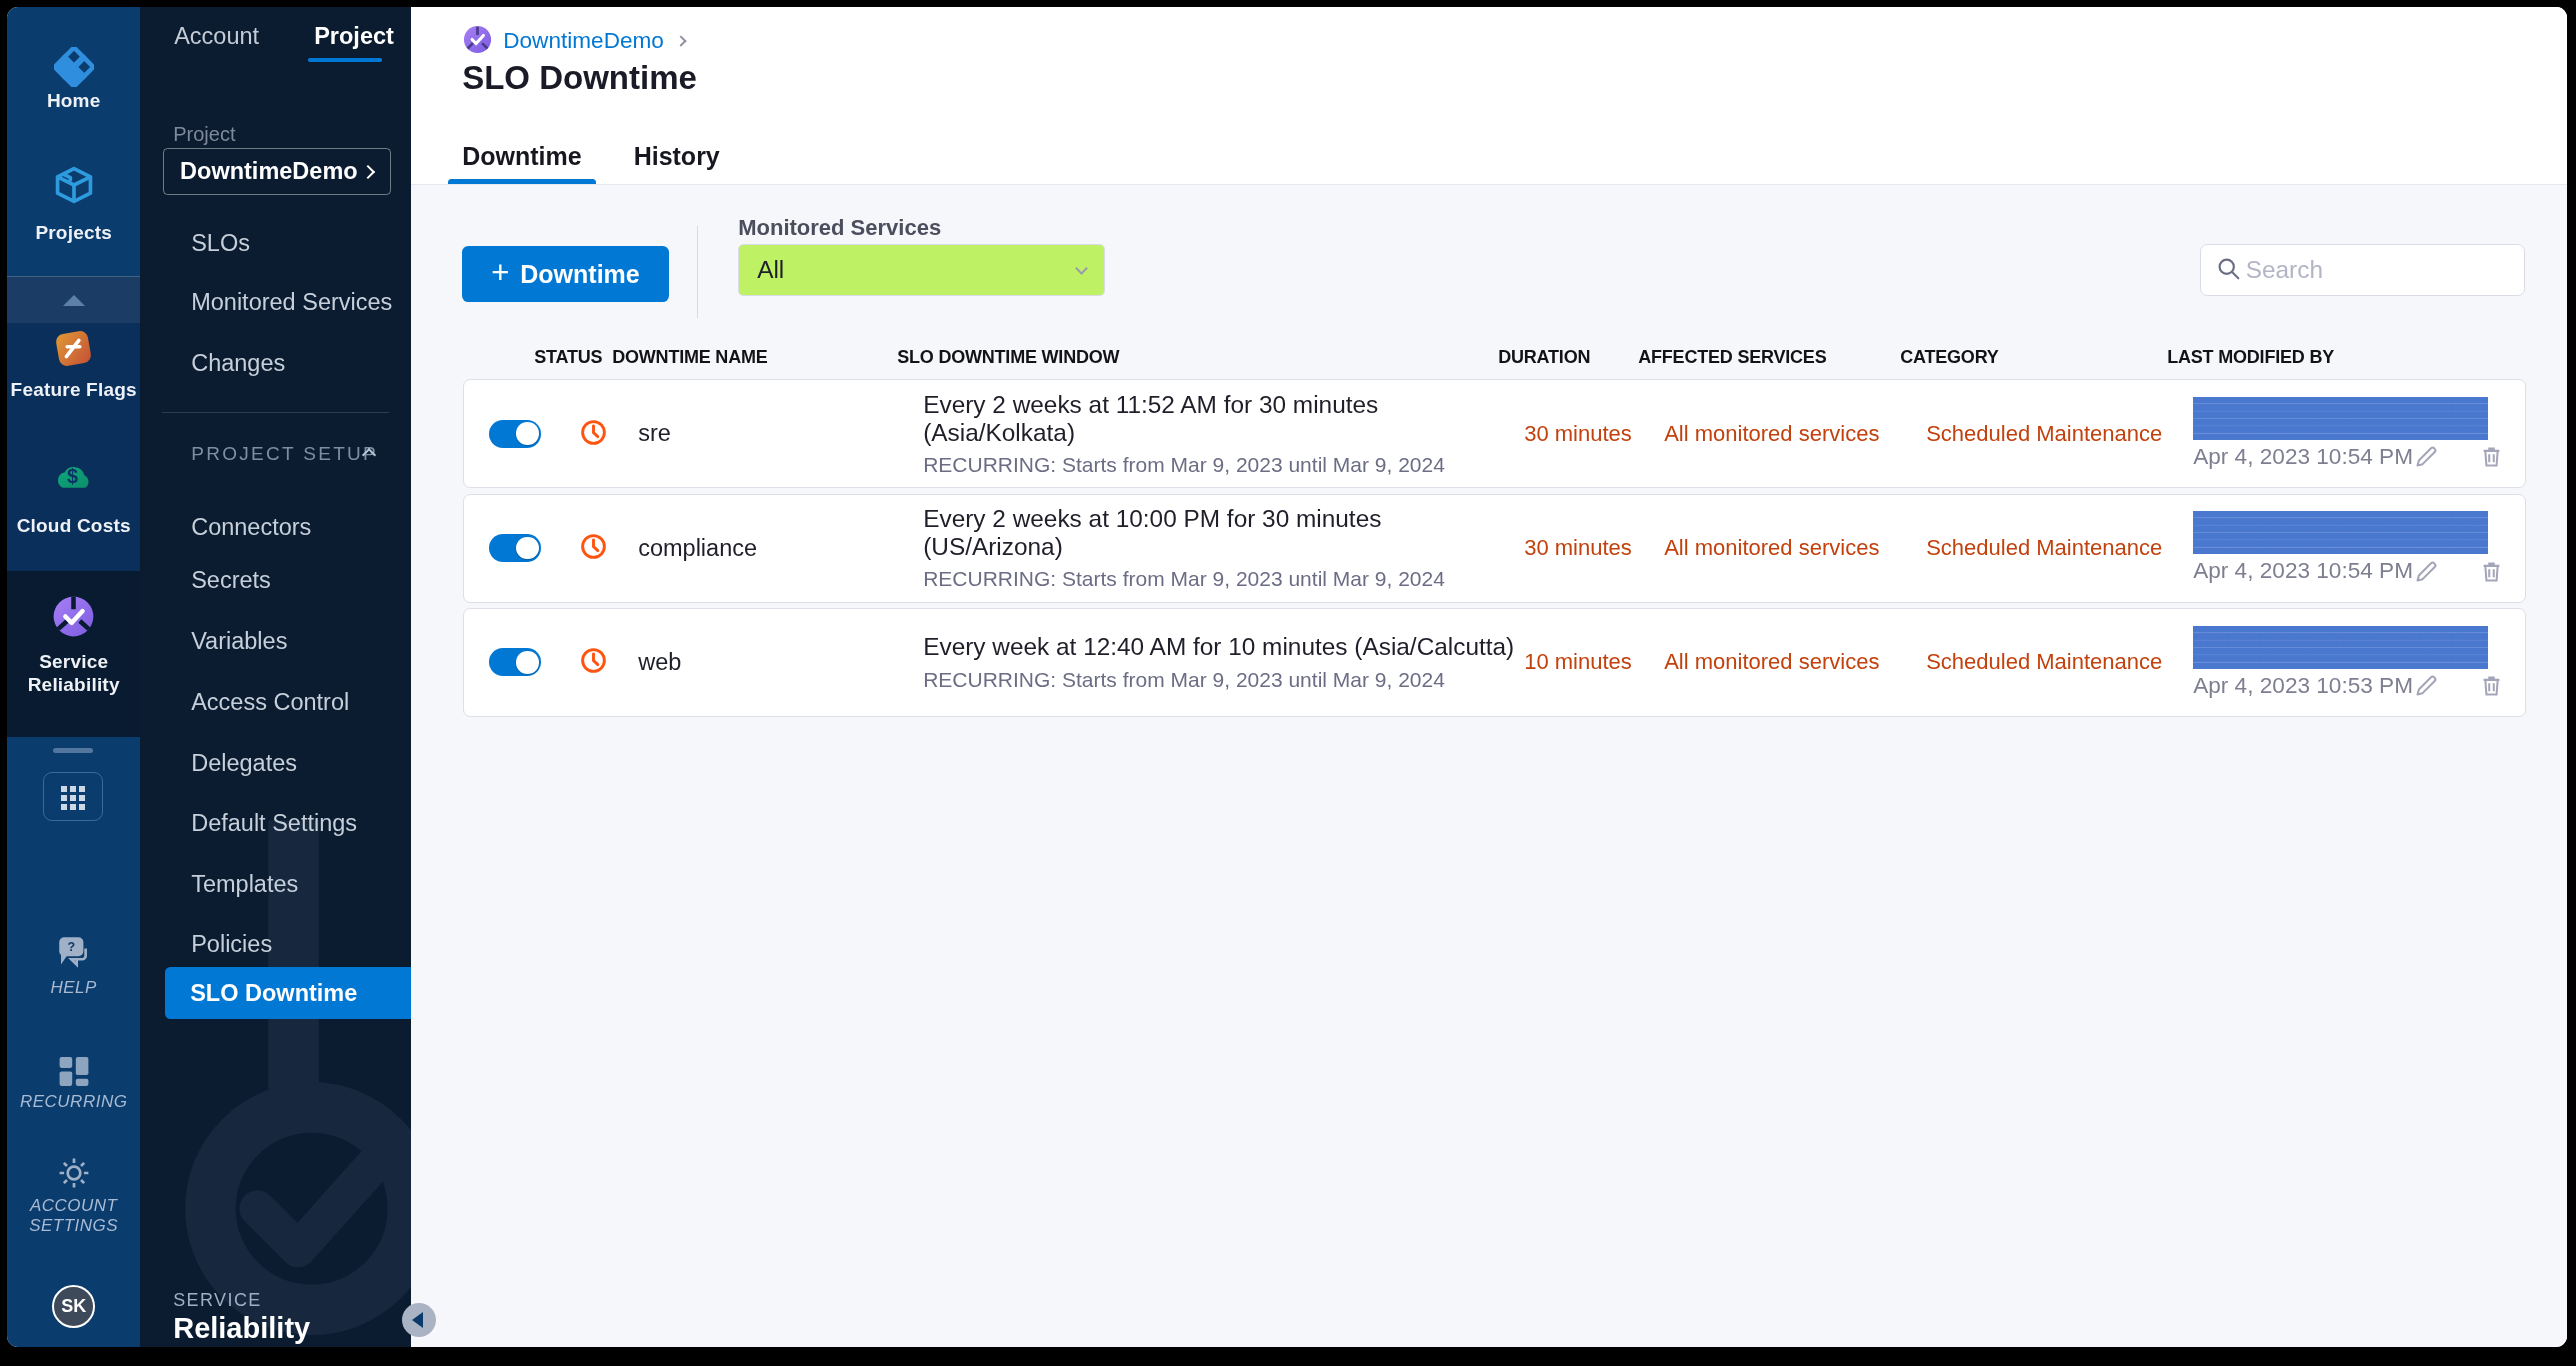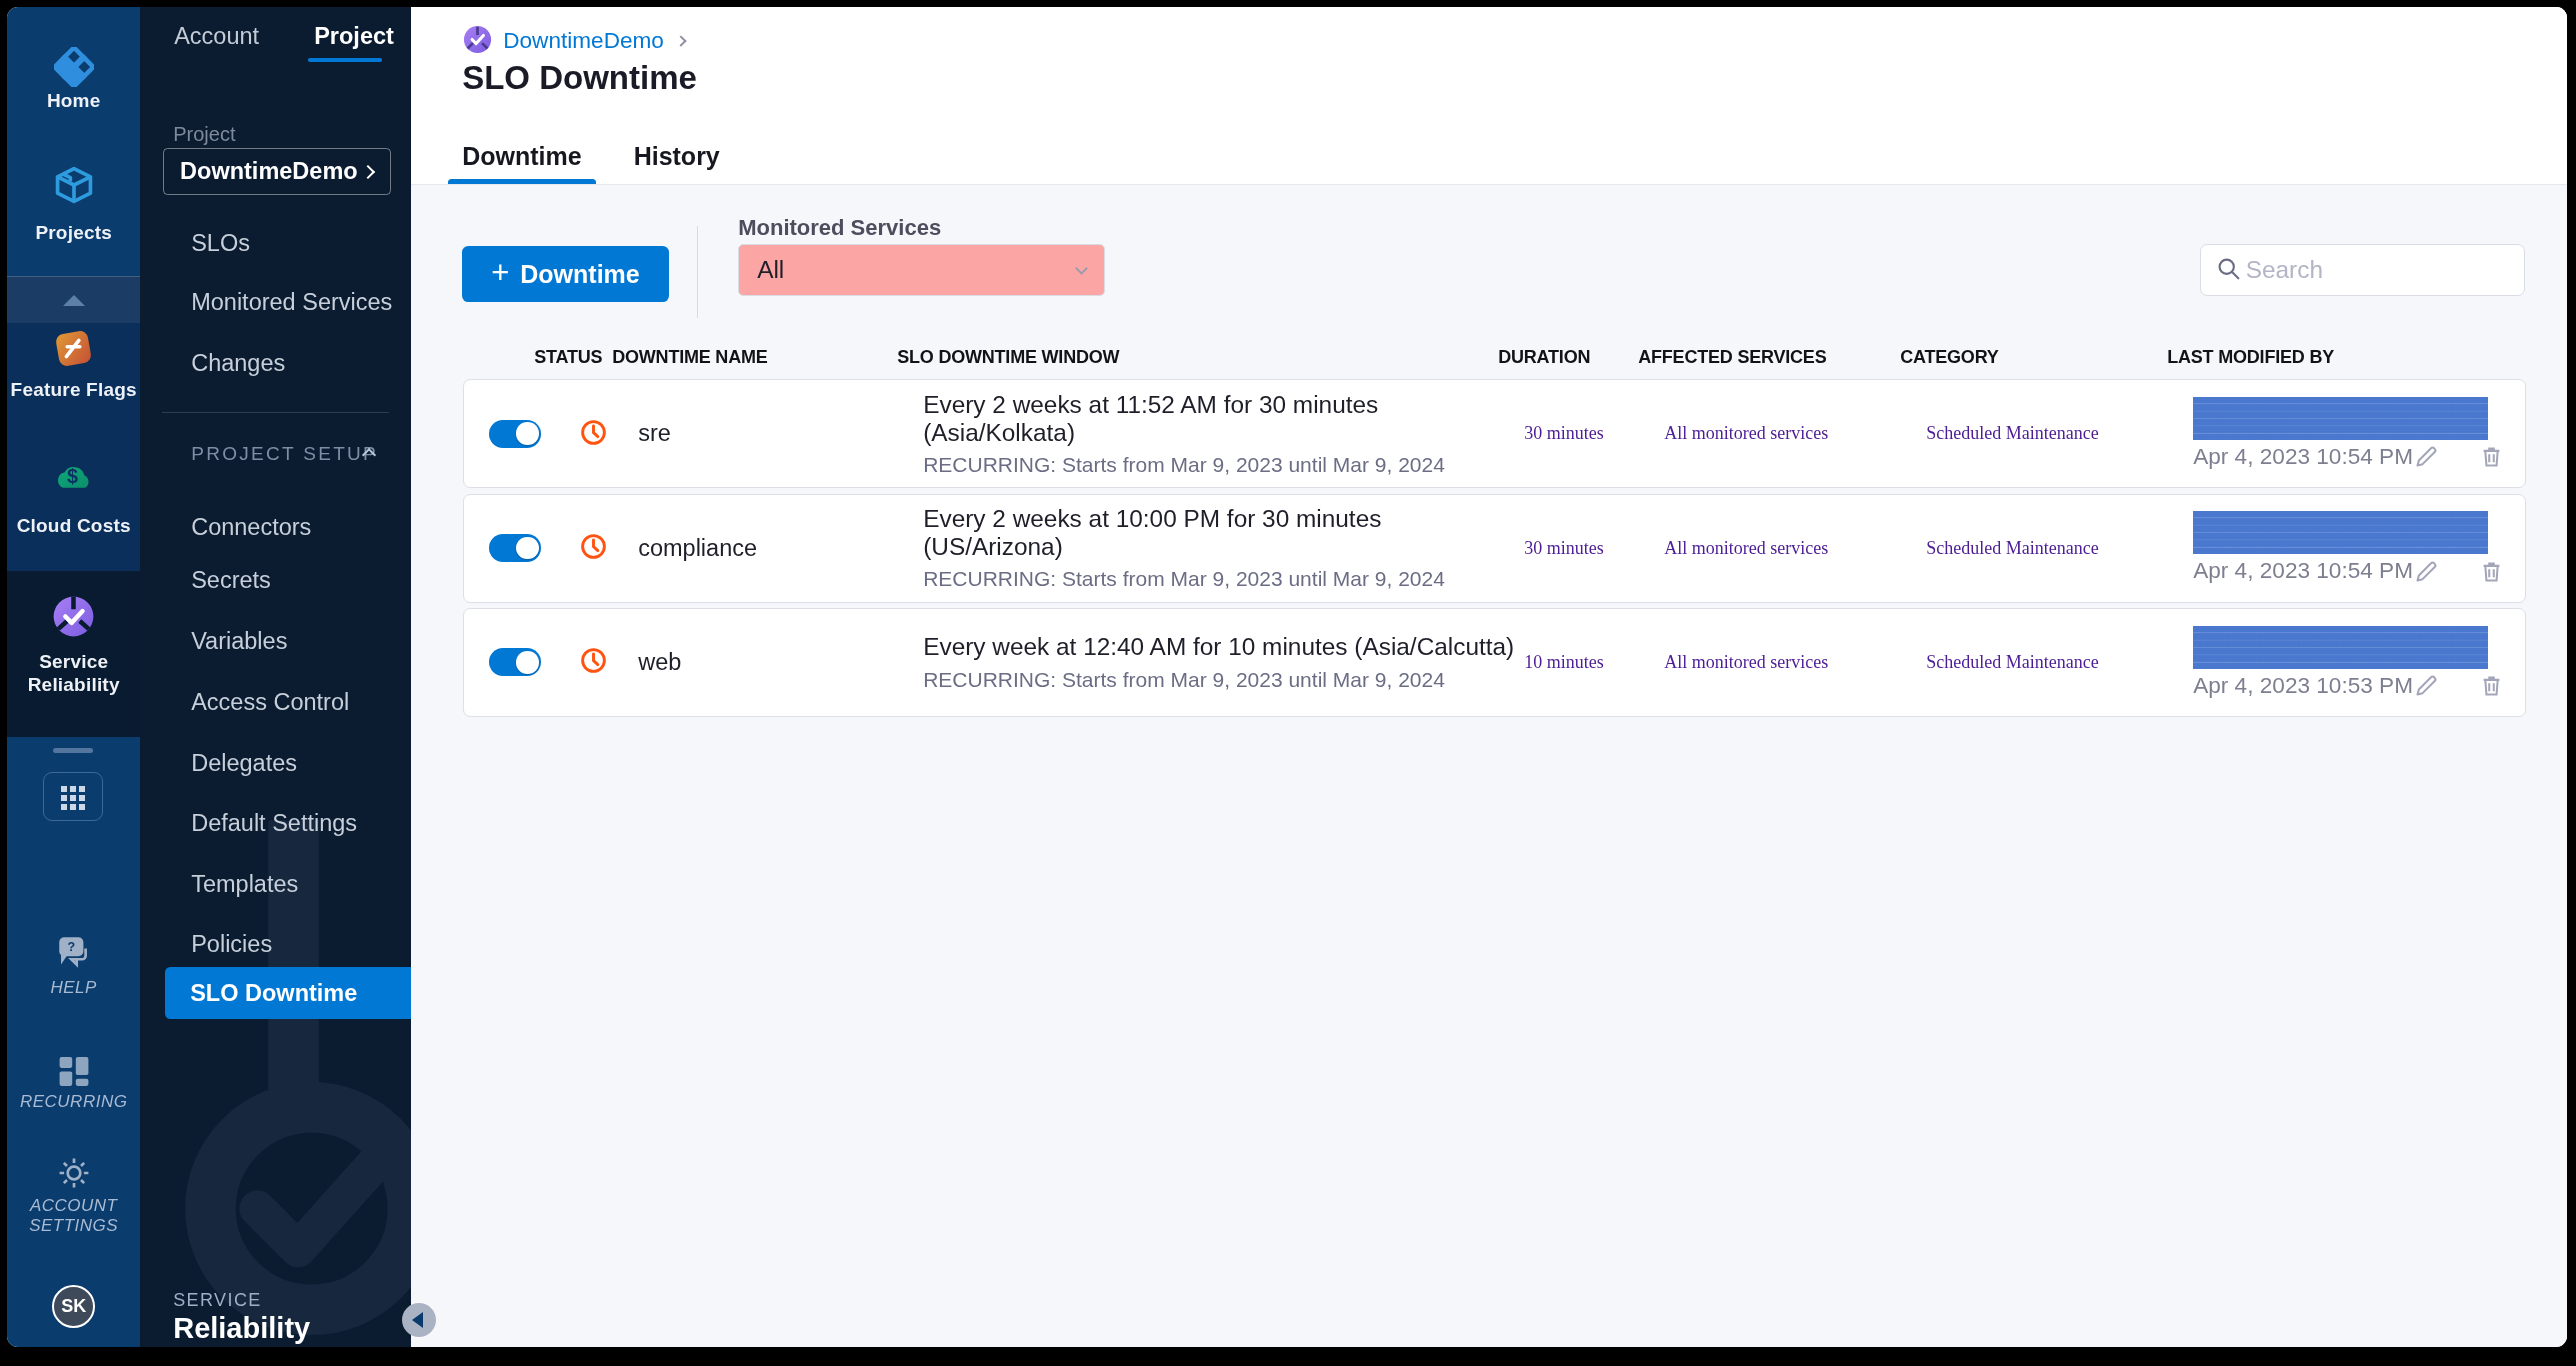--- a/index.html
+++ b/index.html
@@ -58,39 +58,39 @@
   .crumb-chev { color:#8f91a3; margin-left:1.8px; }
   .page-title { position:absolute; left:51px; top:52px; font-size:33px; font-weight:700; color:#1b1b28; }
   .tabs { position:absolute; left:51px; bottom:0; display:flex; gap:52px; height:56px; }
   .tab { position:relative; display:flex; align-items:center; font-size:25px; font-weight:700; color:#17171f; cursor:pointer; }
   .tab .tab-underline { position:absolute; left:-14.5px; right:-14.5px; bottom:0; height:5.4px; border-radius:3.6px 3.6px 0 0; background:#0278d5; }
 
   .btn-primary { position:absolute; left:51px; top:239px; height:56px; background:#0278d5; border:none; border-radius:6.3px; color:#fff; font-size:25px; font-weight:700; padding:0 29px; display:flex; align-items:center; gap:11px; cursor:pointer; font-family:inherit; }
   .btn-plus { font-size:31px; font-weight:400; line-height:1; margin-top:-2.7px; }
   .vdiv { position:absolute; left:286px; top:219px; width:0.9px; height:92px; background:#d8dae3; }
   .ms-label { position:absolute; left:327px; top:208px; font-size:22px; font-weight:700; color:#4c4e5e; }
-  .ms-select { position:absolute; left:327px; top:237px; width:367px; height:52px; background:#fca5a5; border:0.9px solid #d9dbe5; border-radius:5.4px; display:flex; align-items:center; padding:0 18px; cursor:pointer; }
+  .ms-select { position:absolute; left:327px; top:237px; width:367px; height:52px; background:#bef264; border:0.9px solid #d9dbe5; border-radius:5.4px; display:flex; align-items:center; padding:0 18px; cursor:pointer; }
   .ms-select .sel-text { flex:1; font-size:24.4px; color:#1f1f2a; }
   .ms-select .chev { color:#9a9cab; width:9px; height:9px; border-width:2.3px; margin-top:-3.6px; }
   .searchbox { position:absolute; left:1789px; top:237px; width:325px; height:52px; background:#fff; border:0.9px solid #d9dbe5; border-radius:7.2px; display:flex; align-items:center; padding:0 14.5px; gap:5px; }
   .searchbox input { border:none; outline:none; flex:1; font-size:24.4px; color:#33343f; font-family:inherit; background:transparent; }
   .searchbox input::placeholder { color:#b3b4c5; }
 
   .thead { position:absolute; left:52px; top:331px; width:2063px; display:grid; grid-template-columns:149px 285px 601px 140px 262px 267px 1fr; align-items:center; height:38px; }
   .th { font-size:18px; font-weight:700; color:#121217; letter-spacing:-0.2px; }
   .th:first-child { padding-left:71px; }
 
   .rows { position:absolute; left:52px; top:372px; width:2063px; }
   .row-card { height:109px; margin-bottom:5.4px; background:#fff; border:0.9px solid #dcdee8; border-radius:7.2px; display:grid; grid-template-columns:90px 59px 285px 601px 140px 262px 267px 1fr; align-items:center; padding-left:25px; padding-right:16.3px; }
   .toggle { width:52px; height:28px; border-radius:14.5px; background:#0278d5; position:relative; cursor:pointer; }
   .toggle .knob { position:absolute; right:2.7px; top:2.7px; width:22.6px; height:22.6px; border-radius:50%; background:#fff; box-shadow:0 0.9px 1.8px rgba(0,0,0,0.25); }
   .cell-name { font-size:23.5px; color:#1f1f2a; }
   .cell-window .w1 { font-size:24.4px; color:#1f1f2a; }
   .cell-window .w2 { font-size:21px; color:#6b6d85; margin-top:6.3px; }
-  .cell-plain { font-size:18px; color:#4c1d95;font-family:Liberation Serif, serif; }
+  .cell-plain { font-size:22px; color:#c2410c; }
   .cell-mod { display:flex; flex-direction:column; }
   .redact { width:295px; height:43px;
     background-image:
       linear-gradient(#4a78cf,#4a78cf),
       linear-gradient(#4a78cf,#4a78cf),
       linear-gradient(rgba(74,120,207,0.85),rgba(74,120,207,0.85));
     background-size:6.3px 6.3px,6.3px 6.3px,5.4px 5.4px;
     background-position:0 1.8px,12.7px 11px,6.3px 20px;
     background-repeat:space; }
   .mod-line { display:flex; align-items:center; margin-top:3.6px; }

